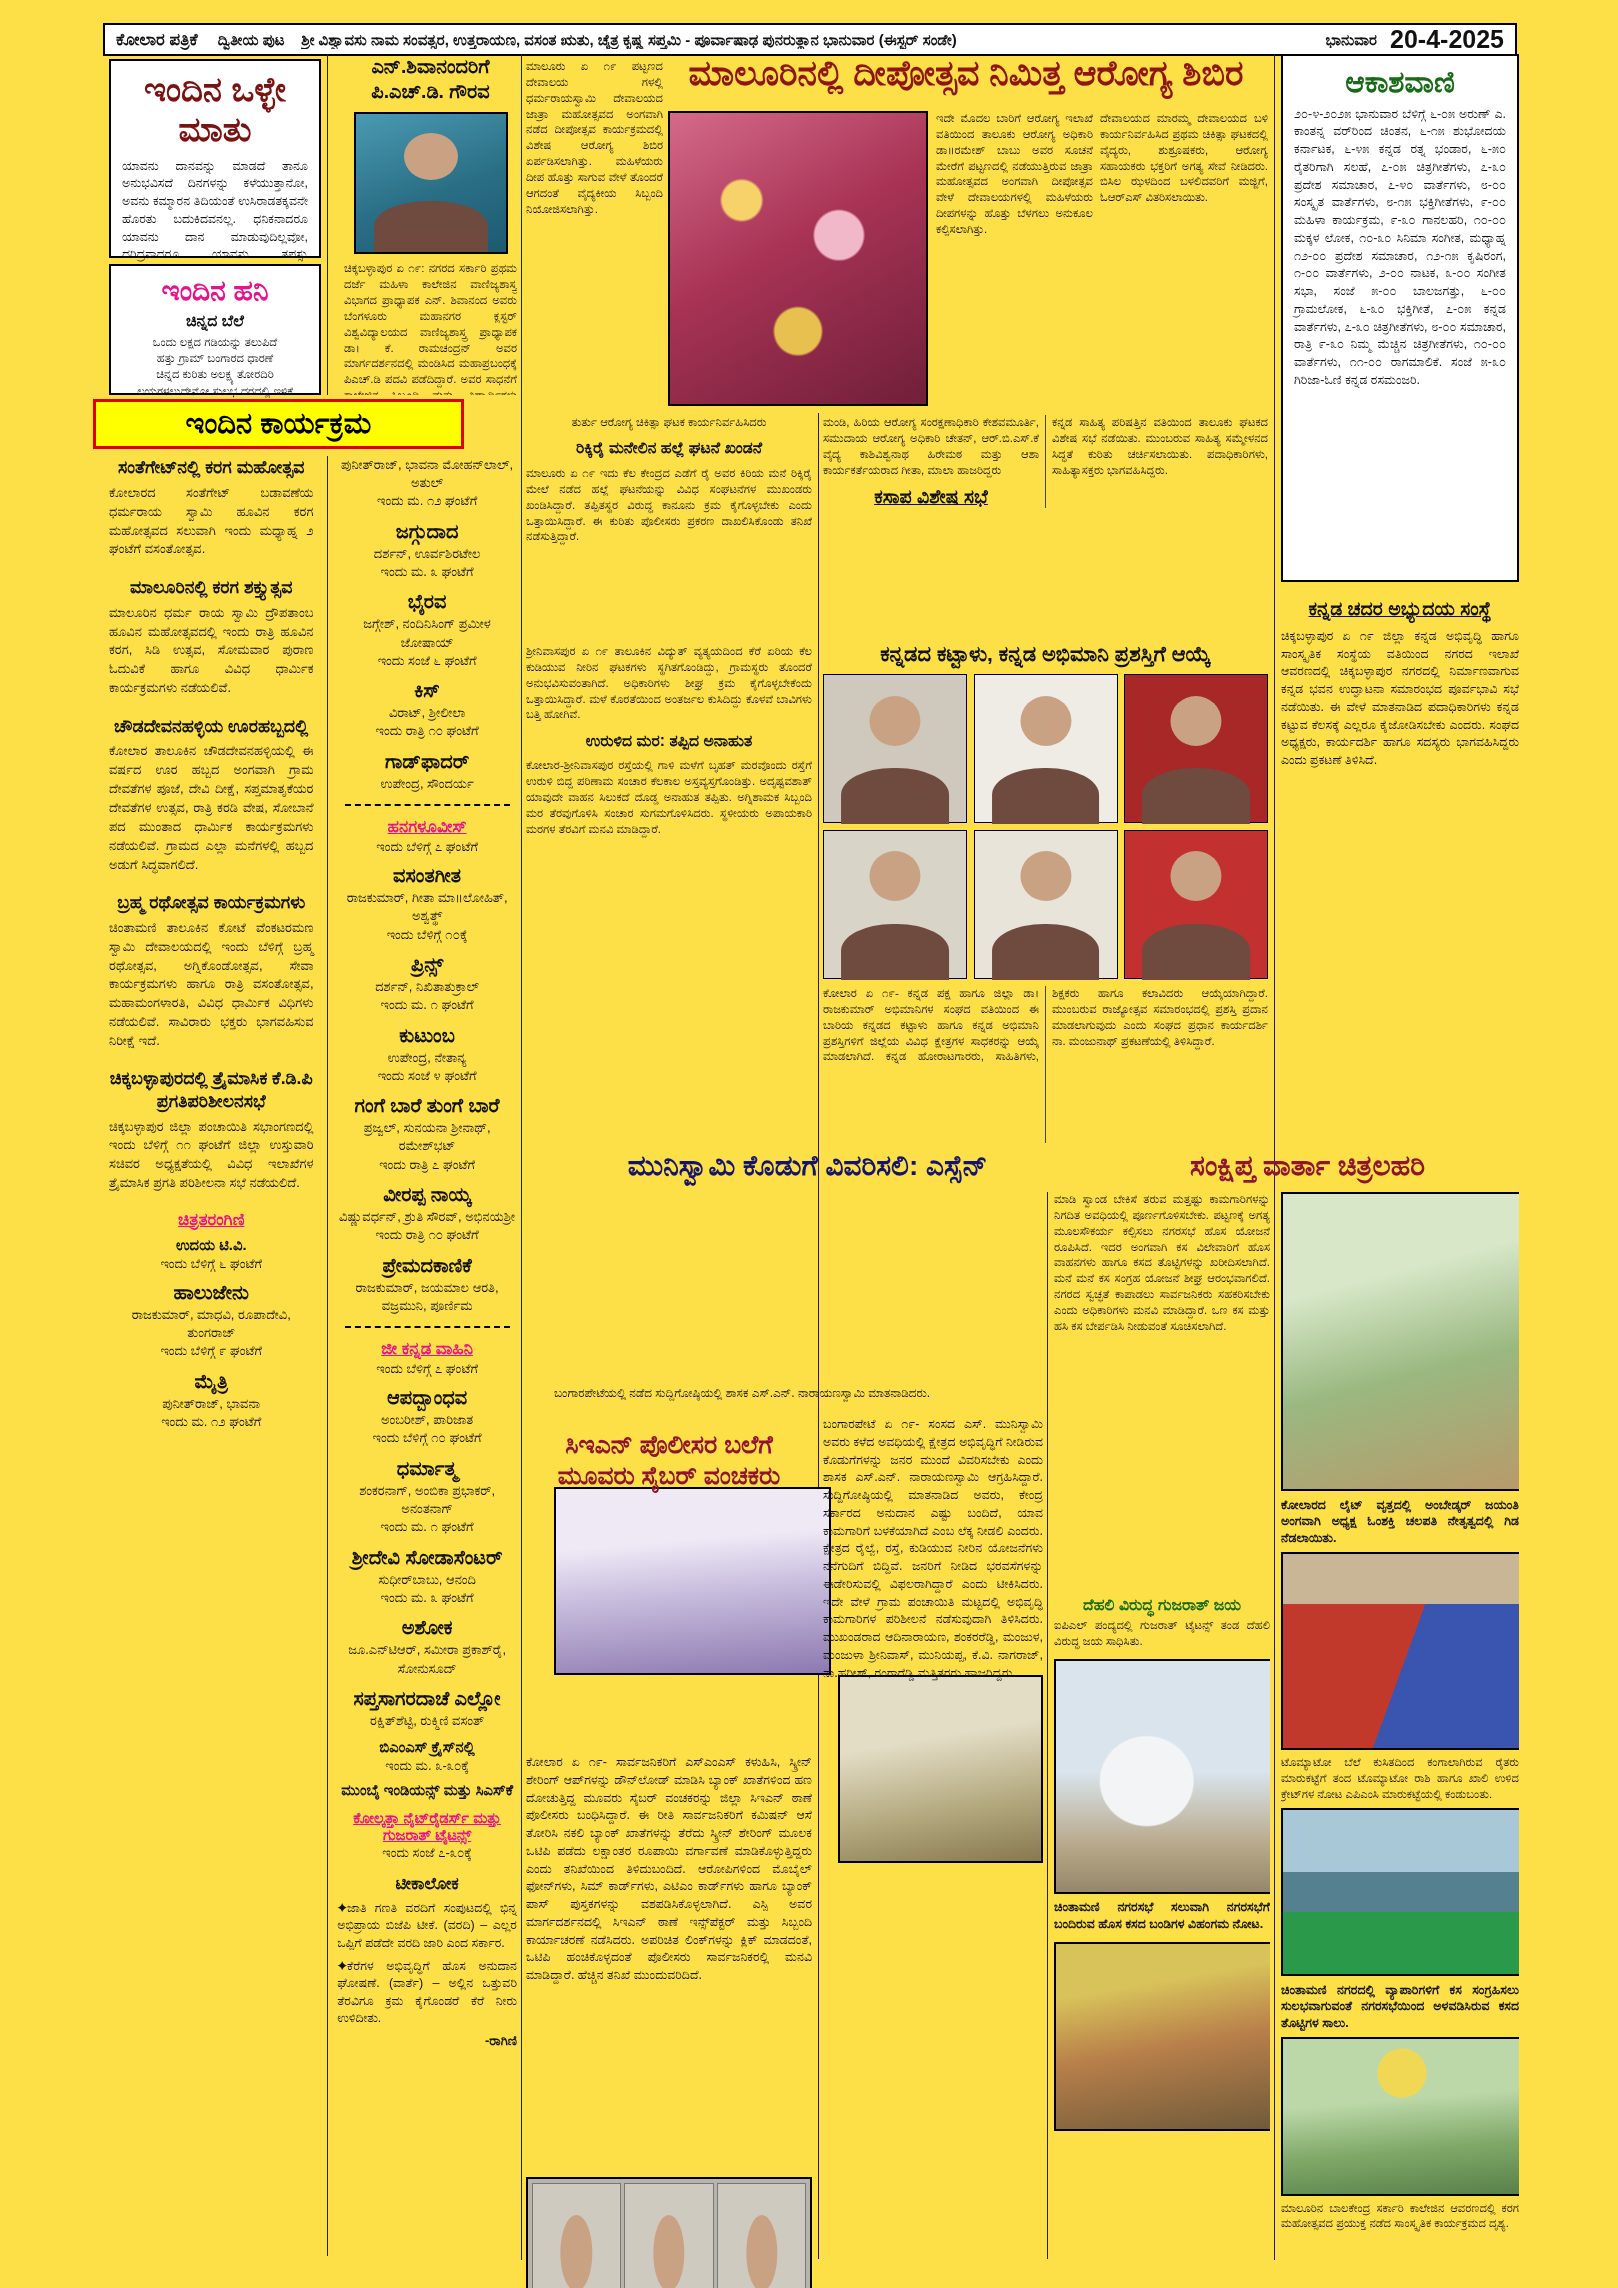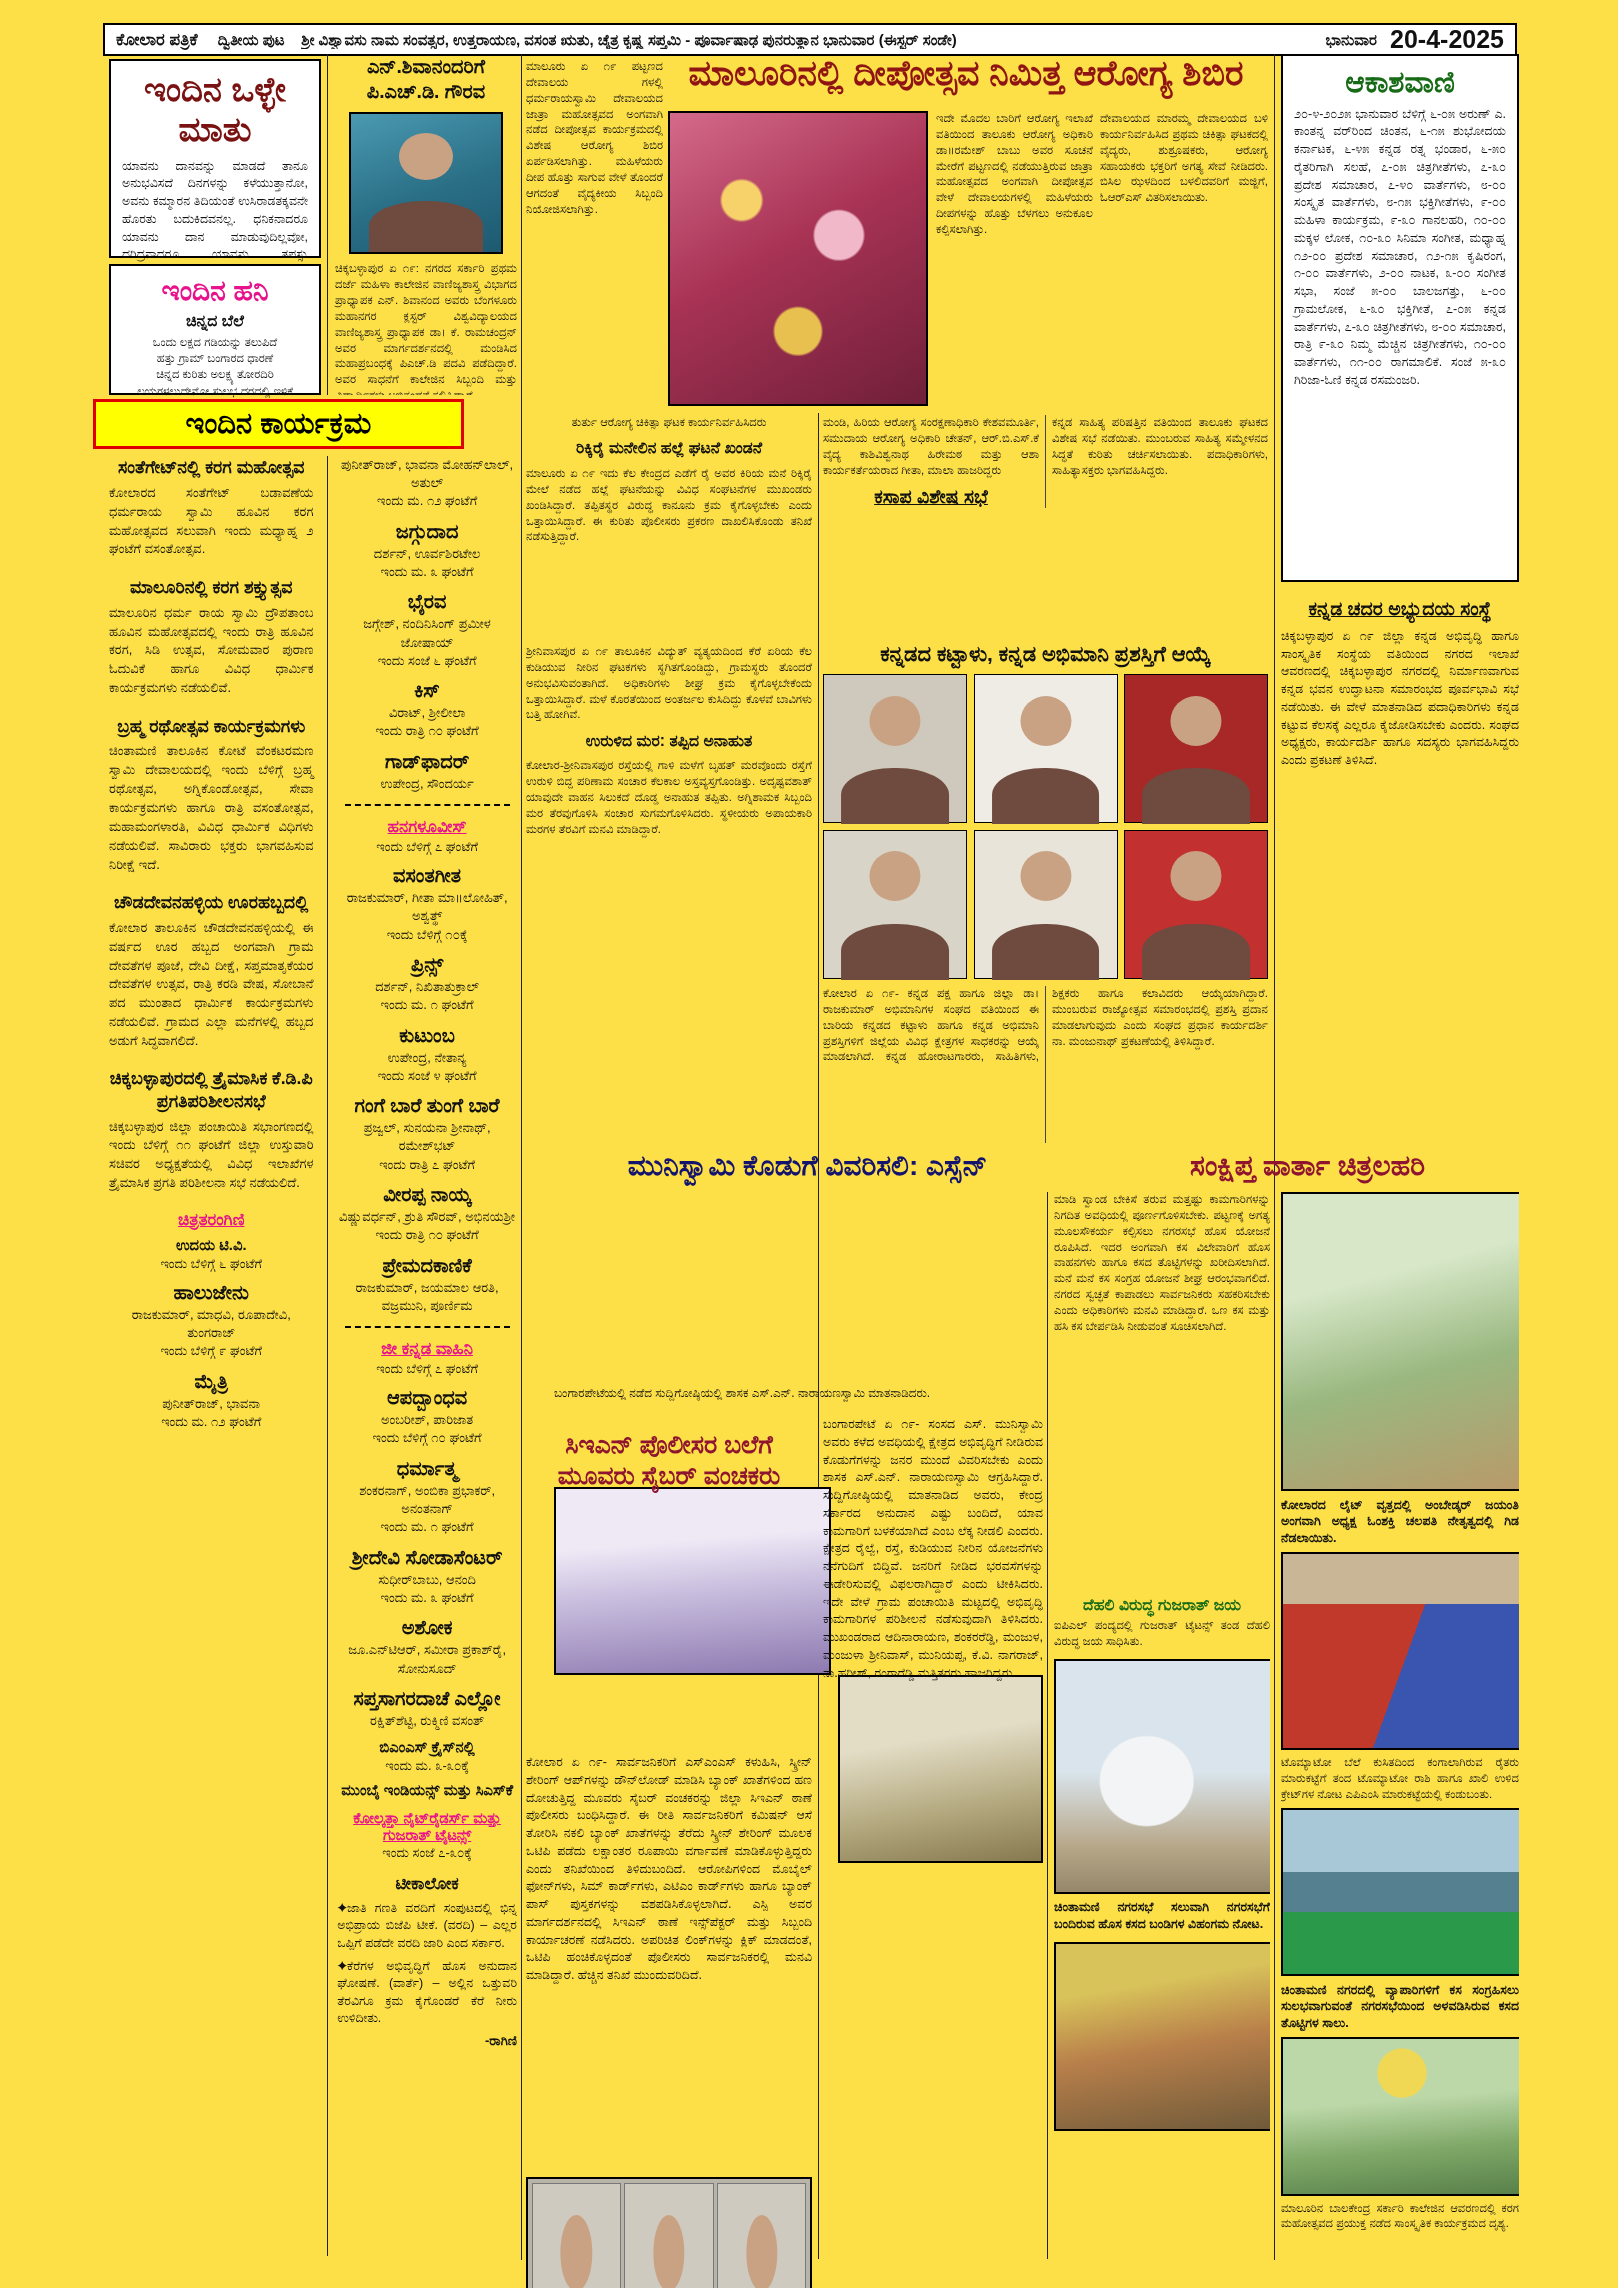--- a/index.html
+++ b/index.html
@@ -132,27 +132,27 @@
           <div class="ev-t">ಸಂತೆಗೇಟ್‌ನಲ್ಲಿ ಕರಗ ಮಹೋತ್ಸವ</div>
           <div class="ev-b">ಕೋಲಾರದ ಸಂತೆಗೇಟ್ ಬಡಾವಣೆಯ ಧರ್ಮರಾಯ ಸ್ವಾಮಿ ಹೂವಿನ ಕರಗ ಮಹೋತ್ಸವದ ಸಲುವಾಗಿ ಇಂದು ಮಧ್ಯಾಹ್ನ ೨ ಘಂಟೆಗೆ ವಸಂತೋತ್ಸವ.</div>
         </div>
 
         <div class="ev">
           <div class="ev-t">ಮಾಲೂರಿನಲ್ಲಿ ಕರಗ ಶಕ್ತ್ಯುತ್ಸವ</div>
           <div class="ev-b">ಮಾಲೂರಿನ ಧರ್ಮ ರಾಯ ಸ್ವಾಮಿ ದ್ರೌಪತಾಂಬ ಹೂವಿನ ಮಹೋತ್ಸವದಲ್ಲಿ ಇಂದು ರಾತ್ರಿ ಹೂವಿನ ಕರಗ, ಸಿಡಿ ಉತ್ಸವ, ಸೋಮವಾರ ಪುರಾಣ ಓದುವಿಕೆ ಹಾಗೂ ವಿವಿಧ ಧಾರ್ಮಿಕ ಕಾರ್ಯಕ್ರಮಗಳು ನಡೆಯಲಿವೆ.</div>
         </div>
 
         <div class="ev">
+          <div class="ev-t">ಚೌಡದೇವನಹಳ್ಳಿಯ ಊರಹಬ್ಬದಲ್ಲಿ</div>
+          <div class="ev-b">ಕೋಲಾರ ತಾಲೂಕಿನ ಚೌಡದೇವನಹಳ್ಳಿಯಲ್ಲಿ ಈ ವರ್ಷದ ಊರ ಹಬ್ಬದ ಅಂಗವಾಗಿ ಗ್ರಾಮ ದೇವತೆಗಳ ಪೂಜೆ, ದೇವಿ ದೀಕ್ಷೆ, ಸಪ್ತಮಾತೃಕೆಯರ ದೇವತೆಗಳ ಉತ್ಸವ, ರಾತ್ರಿ ಕರಡಿ ವೇಷ, ಸೋಬಾನೆ ಪದ ಮುಂತಾದ ಧಾರ್ಮಿಕ ಕಾರ್ಯಕ್ರಮಗಳು ನಡೆಯಲಿವೆ. ಗ್ರಾಮದ ಎಲ್ಲಾ ಮನೆಗಳಲ್ಲಿ ಹಬ್ಬದ ಅಡುಗೆ ಸಿದ್ಧವಾಗಲಿದೆ.</div>
+        </div>
+
+        <div class="ev">
           <div class="ev-t">ಬ್ರಹ್ಮ ರಥೋತ್ಸವ ಕಾರ್ಯಕ್ರಮಗಳು</div>
           <div class="ev-b">ಚಿಂತಾಮಣಿ ತಾಲೂಕಿನ ಕೋಟೆ ವೆಂಕಟರಮಣ ಸ್ವಾಮಿ ದೇವಾಲಯದಲ್ಲಿ ಇಂದು ಬೆಳಿಗ್ಗೆ ಬ್ರಹ್ಮ ರಥೋತ್ಸವ, ಅಗ್ನಿಕೊಂಡೋತ್ಸವ, ಸೇವಾ ಕಾರ್ಯಕ್ರಮಗಳು ಹಾಗೂ ರಾತ್ರಿ ವಸಂತೋತ್ಸವ, ಮಹಾಮಂಗಳಾರತಿ, ವಿವಿಧ ಧಾರ್ಮಿಕ ವಿಧಿಗಳು ನಡೆಯಲಿವೆ. ಸಾವಿರಾರು ಭಕ್ತರು ಭಾಗವಹಿಸುವ ನಿರೀಕ್ಷೆ ಇದೆ.</div>
-        </div>
-
-        <div class="ev">
-          <div class="ev-t">ಚೌಡದೇವನಹಳ್ಳಿಯ ಊರಹಬ್ಬದಲ್ಲಿ</div>
-          <div class="ev-b">ಕೋಲಾರ ತಾಲೂಕಿನ ಚೌಡದೇವನಹಳ್ಳಿಯಲ್ಲಿ ಈ ವರ್ಷದ ಊರ ಹಬ್ಬದ ಅಂಗವಾಗಿ ಗ್ರಾಮ ದೇವತೆಗಳ ಪೂಜೆ, ದೇವಿ ದೀಕ್ಷೆ, ಸಪ್ತಮಾತೃಕೆಯರ ದೇವತೆಗಳ ಉತ್ಸವ, ರಾತ್ರಿ ಕರಡಿ ವೇಷ, ಸೋಬಾನೆ ಪದ ಮುಂತಾದ ಧಾರ್ಮಿಕ ಕಾರ್ಯಕ್ರಮಗಳು ನಡೆಯಲಿವೆ. ಗ್ರಾಮದ ಎಲ್ಲಾ ಮನೆಗಳಲ್ಲಿ ಹಬ್ಬದ ಅಡುಗೆ ಸಿದ್ಧವಾಗಲಿದೆ.</div>
         </div>
 
         <div class="ev">
           <div class="ev-t">ಚಿಕ್ಕಬಳ್ಳಾಪುರದಲ್ಲಿ ತ್ರೈಮಾಸಿಕ ಕೆ.ಡಿ.ಪಿ ಪ್ರಗತಿಪರಿಶೀಲನಸಭೆ</div>
           <div class="ev-b">ಚಿಕ್ಕಬಳ್ಳಾಪುರ ಜಿಲ್ಲಾ ಪಂಚಾಯಿತಿ ಸಭಾಂಗಣದಲ್ಲಿ ಇಂದು ಬೆಳಿಗ್ಗೆ ೧೧ ಘಂಟೆಗೆ ಜಿಲ್ಲಾ ಉಸ್ತುವಾರಿ ಸಚಿವರ ಅಧ್ಯಕ್ಷತೆಯಲ್ಲಿ ವಿವಿಧ ಇಲಾಖೆಗಳ ತ್ರೈಮಾಸಿಕ ಪ್ರಗತಿ ಪರಿಶೀಲನಾ ಸಭೆ ನಡೆಯಲಿದೆ.</div>
         </div>
       </div>
     <div class="theater">ಚಿತ್ರತರಂಗಿಣಿ</div>
     <div class="bold-line">ಉದಯ ಟಿ.ವಿ.</div>
     <div class="theater-time">ಇಂದು ಬೆಳಿಗ್ಗೆ ೬ ಘಂಟೆಗೆ</div>
@@ -285,21 +285,21 @@
     <div class="bold-line" style="font-size:16.6px;margin-top:13px;">ಟೀಕಾಲೋಕ</div>
     <div>
 
         <div class="bullet">✦ಜಾತಿ ಗಣತಿ ವರದಿಗೆ ಸಂಪುಟದಲ್ಲಿ ಭಿನ್ನ ಅಭಿಪ್ರಾಯ ಬಿಜೆಪಿ ಟೀಕೆ. (ವರದಿ) – ಎಲ್ಲರ ಒಪ್ಪಿಗೆ ಪಡೆದೇ ವರದಿ ಜಾರಿ ಎಂದ ಸರ್ಕಾರ.</div>
 
         <div class="bullet">✦ಕೆರೆಗಳ ಅಭಿವೃದ್ಧಿಗೆ ಹೊಸ ಅನುದಾನ ಘೋಷಣೆ. (ವಾರ್ತೆ) – ಅಲ್ಲಿನ ಒತ್ತುವರಿ ತೆರವಿಗೂ ಕ್ರಮ ಕೈಗೊಂಡರೆ ಕೆರೆ ನೀರು ಉಳಿದೀತು.</div>
       </div>
     <div class="sig">-ರಾಗಿಣಿ</div>
   </div>
 
-  <div class="abs flow" style="left:327px;top:54px;width:190px;height:341px;border-left:1.4px solid #222;padding-left:7px;">
+  <div class="abs flow" style="left:327px;top:54px;width:190px;height:341px;border-left:1.4px solid #222;padding-left:16px;">
     <div class="hd-shiv">ಎನ್.ಶಿವಾನಂದರಿಗೆ ಪಿ.ಎಚ್.ಡಿ. ಗೌರವ</div>
     <div class="ph ph-portrait face" style="width:150px;height:138px;margin:0 auto 7.4px;"></div>
     <div class="body-sm">ಚಿಕ್ಕಬಳ್ಳಾಪುರ ಏ ೧೯: ನಗರದ ಸರ್ಕಾರಿ ಪ್ರಥಮ ದರ್ಜೆ ಮಹಿಳಾ ಕಾಲೇಜಿನ ವಾಣಿಜ್ಯಶಾಸ್ತ್ರ ವಿಭಾಗದ ಪ್ರಾಧ್ಯಾಪಕ ಎನ್. ಶಿವಾನಂದ ಅವರು ಬೆಂಗಳೂರು ಮಹಾನಗರ ಕ್ಲಸ್ಟರ್ ವಿಶ್ವವಿದ್ಯಾಲಯದ ವಾಣಿಜ್ಯಶಾಸ್ತ್ರ ಪ್ರಾಧ್ಯಾಪಕ ಡಾ। ಕೆ. ರಾಮಚಂದ್ರನ್ ಅವರ ಮಾರ್ಗದರ್ಶನದಲ್ಲಿ ಮಂಡಿಸಿದ ಮಹಾಪ್ರಬಂಧಕ್ಕೆ ಪಿಎಚ್.ಡಿ ಪದವಿ ಪಡೆದಿದ್ದಾರೆ. ಅವರ ಸಾಧನೆಗೆ ಕಾಲೇಜಿನ ಸಿಬ್ಬಂದಿ ಮತ್ತು ವಿದ್ಯಾರ್ಥಿಗಳು ಅಭಿನಂದನೆ ಸಲ್ಲಿಸಿದ್ದಾರೆ.</div>
   </div>
 
   <div class="abs hd-maluru" style="left:666px;top:54px;width:600px;height:52px;">ಮಾಲೂರಿನಲ್ಲಿ ದೀಪೋತ್ಸವ ನಿಮಿತ್ತ ಆರೋಗ್ಯ ಶಿಬಿರ</div>
   <div class="abs flow body-sm" style="left:526px;top:59px;width:137px;height:349px;">ಮಾಲೂರು ಏ ೧೯ ಪಟ್ಟಣದ ದೇವಾಲಯ ಗಳಲ್ಲಿ ಧರ್ಮರಾಯಸ್ವಾಮಿ ದೇವಾಲಯದ ಜಾತ್ರಾ ಮಹೋತ್ಸವದ ಅಂಗವಾಗಿ ನಡೆದ ದೀಪೋತ್ಸವ ಕಾರ್ಯಕ್ರಮದಲ್ಲಿ ವಿಶೇಷ ಆರೋಗ್ಯ ಶಿಬಿರ ಏರ್ಪಡಿಸಲಾಗಿತ್ತು. ಮಹಿಳೆಯರು ದೀಪ ಹೊತ್ತು ಸಾಗುವ ವೇಳೆ ತೊಂದರೆ ಆಗದಂತೆ ವೈದ್ಯಕೀಯ ಸಿಬ್ಬಂದಿ ನಿಯೋಜಿಸಲಾಗಿತ್ತು.</div>
   <div class="abs ph ph-festival" style="left:668px;top:111px;width:260px;height:295px;"></div>
   <div class="abs flow body-sm" style="left:936px;top:111px;width:157px;height:297px;">ಇದೇ ಮೊದಲ ಬಾರಿಗೆ ಆರೋಗ್ಯ ಇಲಾಖೆ ವತಿಯಿಂದ ತಾಲೂಕು ಆರೋಗ್ಯ ಅಧಿಕಾರಿ ಡಾ॥ರಮೇಶ್ ಬಾಬು ಅವರ ಸೂಚನೆ ಮೇರೆಗೆ ಪಟ್ಟಣದಲ್ಲಿ ನಡೆಯುತ್ತಿರುವ ಜಾತ್ರಾ ಮಹೋತ್ಸವದ ಅಂಗವಾಗಿ ದೀಪೋತ್ಸವ ವೇಳೆ ದೇವಾಲಯಗಳಲ್ಲಿ ಮಹಿಳೆಯರು ದೀಪಗಳನ್ನು ಹೊತ್ತು ಬೆಳಗಲು ಅನುಕೂಲ ಕಲ್ಪಿಸಲಾಗಿತ್ತು.</div>
   <div class="abs flow body-sm" style="left:1100px;top:111px;width:168px;height:297px;">ದೇವಾಲಯದ ಮಾರಮ್ಮ ದೇವಾಲಯದ ಬಳಿ ಕಾರ್ಯನಿರ್ವಹಿಸಿದ ಪ್ರಥಮ ಚಿಕಿತ್ಸಾ ಘಟಕದಲ್ಲಿ ವೈದ್ಯರು, ಶುಶ್ರೂಷಕರು, ಆರೋಗ್ಯ ಸಹಾಯಕರು ಭಕ್ತರಿಗೆ ಅಗತ್ಯ ಸೇವೆ ನೀಡಿದರು. ಬಿಸಿಲ ಝಳದಿಂದ ಬಳಲಿದವರಿಗೆ ಮಜ್ಜಿಗೆ, ಓಆರ್‌ಎಸ್ ವಿತರಿಸಲಾಯಿತು.</div>

